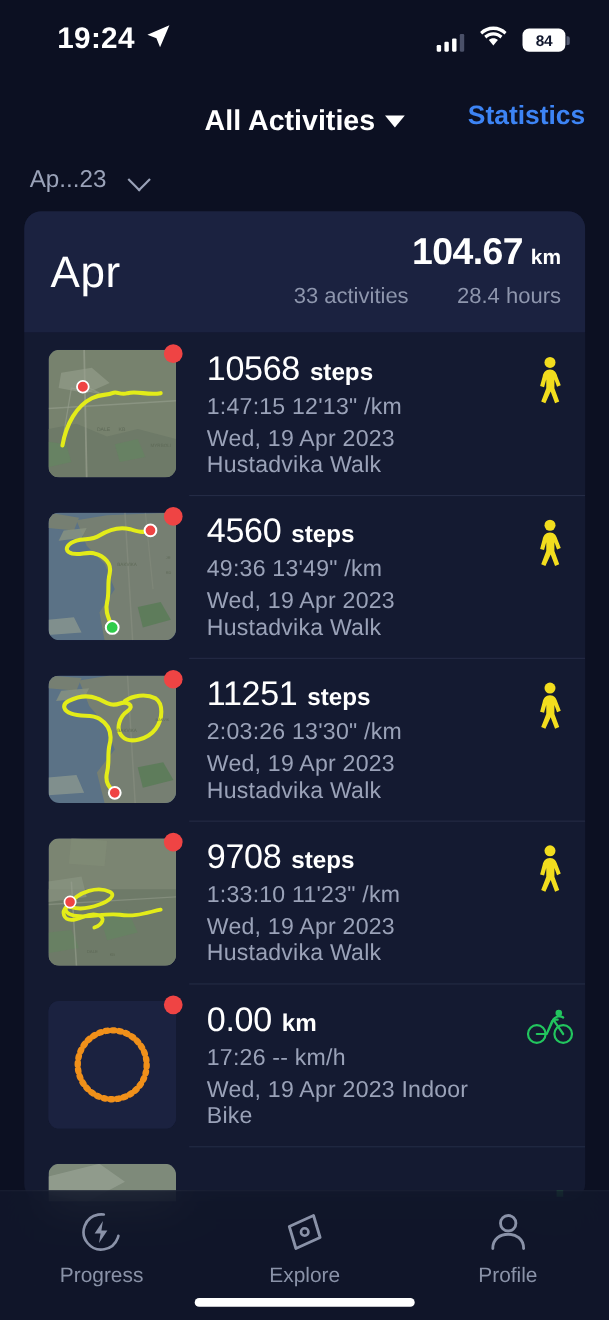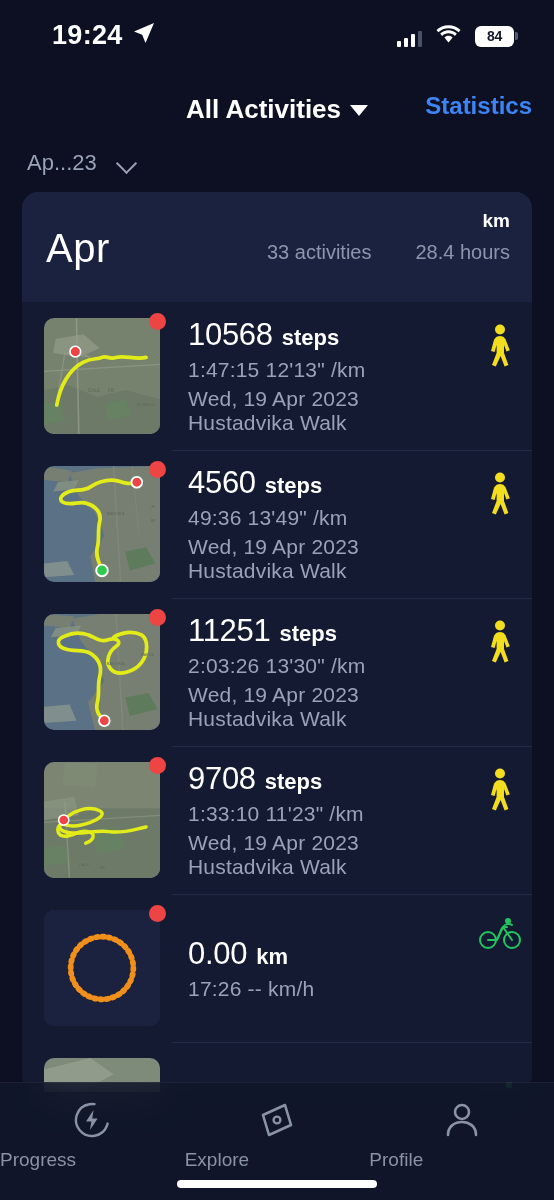--- a/index.html
+++ b/index.html
@@ -128,21 +128,21 @@
   .actico svg{ display:block; }
 
   
   .tabbar{
     position:absolute; bottom:0; left:0; width:554px; height:118px;
     background:rgba(17,23,43,.82);
     backdrop-filter:blur(18px);
     border-top:1px solid rgba(255,255,255,.05);
     display:flex; align-items:flex-start; padding-top:16px;
   }
-  .tab{ flex:1; display:flex; flex-direction:column; gap:8px; position:relative; }
+  .tab{ flex:1; display:flex; flex-direction:column; align-items:center; gap:8px; position:relative; }
   .tab .ico{ height:42px; display:flex; align-items:center; justify-content:center; position:relative; }
   .tab .lbl{ font-size:19px; color:#8a92a8; }
   .tab.active .lbl{ color:#3d84f5; }
   .tab-badge{
     position:absolute; top:-2px; right:-16px; width:17px; height:17px;
     border-radius:50%; background:#ef4444;
   }
   .homebar{
     position:absolute; bottom:12px; left:50%; transform:translateX(-50%);
     width:200px; height:8px; border-radius:4px; background:#ffffff;
@@ -197,20 +197,21 @@
     <span class="lbl">Ap...23</span>
     <span class="chev"></span>
   </div>
 
   <div class="card">
 
     <div class="summary">
       <div class="sum-month">Apr</div>
       <div class="sum-right">
         <div class="sum-dist">
+          <span class="v">104.67</span>
           <span class="u">km</span>
         </div>
         <div class="sum-sub">
           <span>33 activities</span>
           <span>28.4 hours</span>
         </div>
       </div>
     </div>
 
     <div class="rows">
@@ -371,20 +372,21 @@
             </svg>
           </div>
           <span class="dot-badge"></span>
         </div>
         <div class="info">
           <div class="line1">
             <span class="val">0.00</span>
             <span class="unit">km</span>
           </div>
           <div class="line2">17:26  -- km/h</div>
+          <div class="line3">Wed, 19 Apr 2023 Indoor Bike</div>
         </div>
         <div class="actico">
           <svg width="42" height="34" viewBox="0 0 42 34">
             <circle cx="9" cy="24" r="8" fill="none" stroke="#22c55e" stroke-width="2"></circle>
             <circle cx="33" cy="24" r="8" fill="none" stroke="#22c55e" stroke-width="2"></circle>
             <path d="M9 24 L18 24 L24 11 L28 11 M18 24 L23 12 M24 11 L33 24" fill="none" stroke="#22c55e" stroke-width="2" stroke-linecap="round" stroke-linejoin="round"></path>
             <circle cx="29" cy="5" r="3" fill="#22c55e"></circle>
             <path d="M24 11 C26 8 30 7 33 9" fill="none" stroke="#22c55e" stroke-width="2" stroke-linecap="round"></path>
           </svg>
         </div>

